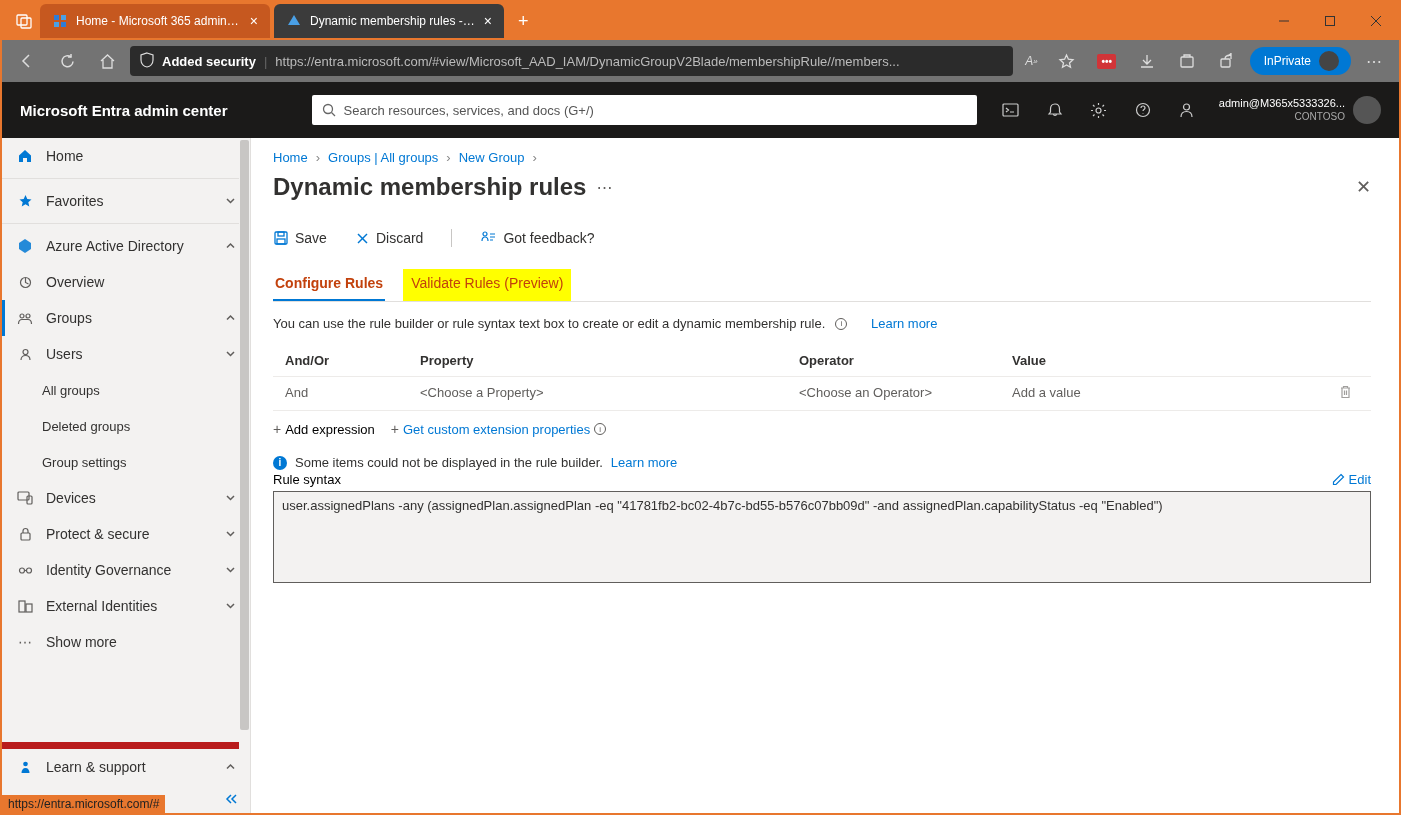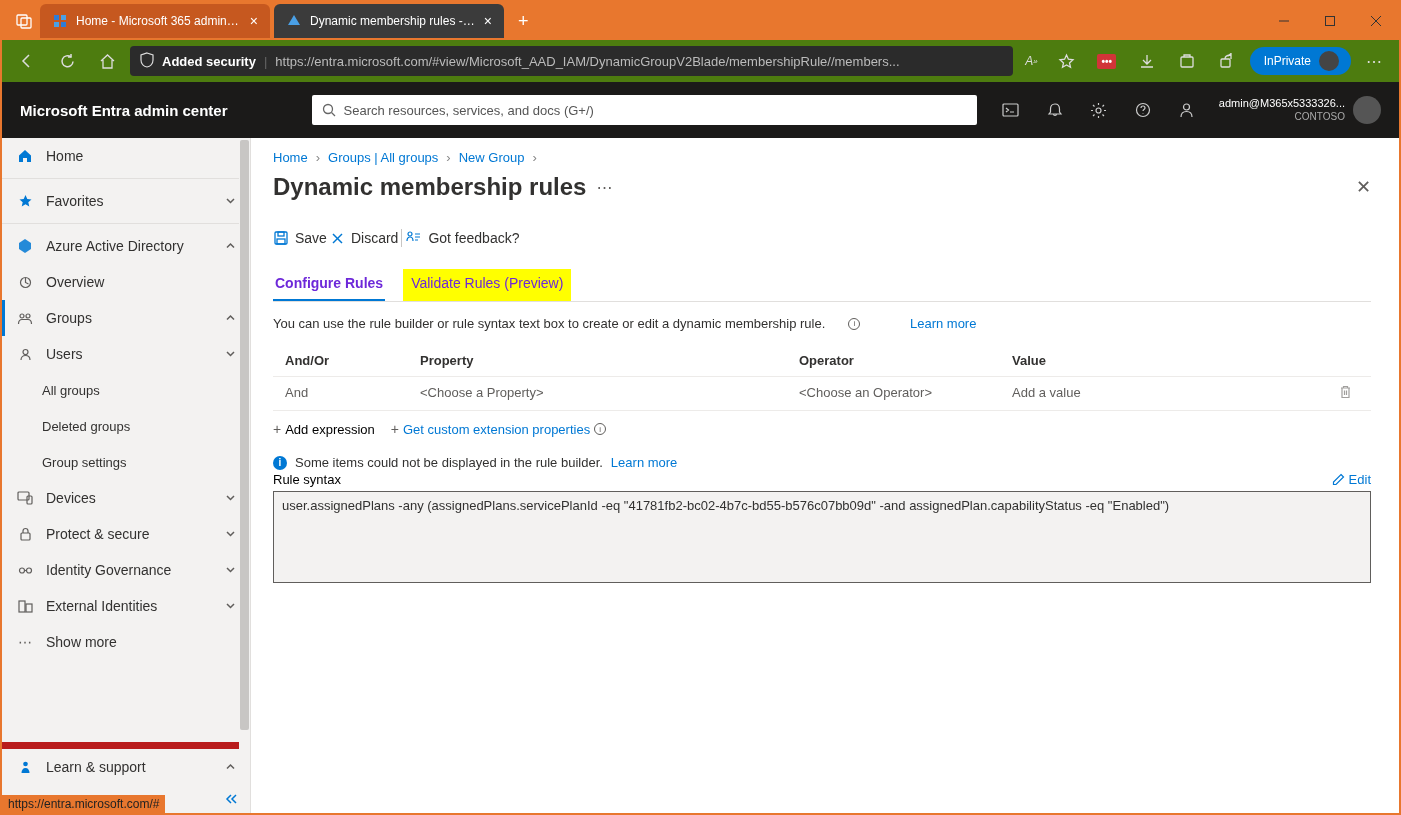--- a/index.html
+++ b/index.html
@@ -11,21 +11,21 @@
 .tab-strip { display: flex; align-items: center; height: 100%; }
 .app-icon { width: 32px; height: 32px; display: flex; align-items: center; justify-content: center; color: #fff; }
 .tab { height: 34px; background: #c6581f; color: #fff; display: flex; align-items: center; padding: 0 12px; font-size: 12px; border-radius: 6px 6px 0 0; margin-right: 4px; max-width: 230px; }
 .tab.active { background: #3b3b3b; }
 .tab .tab-icon { width: 16px; height: 16px; margin-right: 8px; display: inline-flex; align-items: center; justify-content: center; }
 .tab .tab-label { white-space: nowrap; overflow: hidden; text-overflow: ellipsis; flex: 1; }
 .tab .tab-close { margin-left: 8px; font-size: 14px; }
 .new-tab { color: #fff; font-size: 18px; padding: 0 10px; }
 .win-controls { margin-left: auto; display: flex; }
 .win-btn { width: 46px; height: 38px; display: flex; align-items: center; justify-content: center; color: #222; }
-.addr-bar { height: 42px; background: #4d7c0f; display: flex; align-items: center; padding: 0 8px; gap: 6px; }
+.addr-bar { height: 42px; background: #737373; display: flex; align-items: center; padding: 0 8px; gap: 6px; }
 .addr-icon { width: 34px; height: 34px; display: flex; align-items: center; justify-content: center; color: #ddd; }
 .addr-icon.wide { width: auto; padding: 0 6px; }
 .url-box { flex: 1; display: flex; align-items: center; background: #2b2b2b; border-radius: 4px; height: 30px; padding: 0 10px; color: #ccc; font-size: 13px; gap: 8px; }
 .url-box .shield { color: #ddd; }
 .url-box .sec-text { color: #fff; font-weight: 600; }
 .url-box .url-text { color: #bbb; white-space: nowrap; overflow: hidden; text-overflow: ellipsis; }
 .inprivate { background: #0078d4; color: #fff; border-radius: 14px; padding: 4px 12px 4px 14px; font-size: 12px; display: flex; align-items: center; gap: 8px; }
 .inprivate .avatar { width: 20px; height: 20px; border-radius: 50%; background: #444; display: inline-block; }
 .ext-badge { background: #d13438; color: #fff; font-size: 10px; padding: 2px 4px; border-radius: 2px; font-weight: bold; }
 
@@ -58,31 +58,31 @@
 .collapse-toggle { height: 28px; display: flex; align-items: center; justify-content: flex-end; padding-right: 12px; color: #0078d4; }
 
 .content { flex: 1; background: #fff; padding: 12px 28px 0 22px; position: relative; overflow: hidden; }
 .breadcrumbs { font-size: 13px; color: #0078d4; display: flex; align-items: center; gap: 8px; }
 .breadcrumbs .sep { color: #888; }
 .page-title-row { display: flex; align-items: center; margin-top: 8px; }
 .page-title { font-size: 24px; font-weight: 600; color: #323130; }
 .title-menu { margin-left: 10px; color: #605e5c; font-size: 16px; }
 .close-x { margin-left: auto; font-size: 18px; color: #605e5c; cursor: pointer; }
 
-.cmd-bar { display: flex; align-items: center; gap: 3px; margin-top: 28px; font-size: 14px; color: #323130; }
+.cmd-bar { display: flex; align-items: center; gap: 28px; margin-top: 28px; font-size: 14px; color: #323130; }
 .cmd-btn { display: flex; align-items: center; gap: 6px; cursor: pointer; }
 .cmd-btn svg { color: #0078d4; }
 .cmd-divider { width: 1px; height: 18px; background: #c8c6c4; }
 
 .tabs { display: flex; margin-top: 22px; border-bottom: 1px solid #e1dfdd; font-size: 14px; }
-.tab-btn { padding: 6px 2px 8px 2px; cursor: pointer; color: #6d28d9; }
+.tab-btn { padding: 6px 2px 8px 2px; cursor: pointer; color: #c2410c; }
 .tab-btn.active { border-bottom: 2px solid #0078d4; font-weight: 600; }
 .tab-btn.highlight { background: #ffff00; padding-left: 8px; padding-right: 8px; margin-left: 18px; }
 
-.helper { font-size: 13px; color: #323130; margin-top: 14px; display: flex; align-items: center; gap: 23px; }
+.helper { font-size: 13px; color: #323130; margin-top: 14px; display: flex; align-items: center; gap: 10px; }
 .helper .link { color: #0078d4; cursor: pointer; }
 .info-circ { width: 12px; height: 12px; border: 1px solid #605e5c; border-radius: 50%; display: inline-flex; align-items: center; justify-content: center; font-size: 8px; color: #605e5c; }
 
 .rule-table { margin-top: 14px; }
 .rule-header, .rule-row { display: flex; font-size: 13px; padding: 8px 12px; border-bottom: 1px solid #edebe9; }
 .rule-header { color: #323130; font-weight: bold; }
 .rule-row { color: #605e5c; justify-content: space-between; }
 .col-and { width: 135px; }
 .col-prop { width: 379px; }
 .col-op { width: 213px; }
@@ -516,18 +516,18 @@
 
       <div class="rule-syntax-head">
         <span>Rule syntax</span>
         <span class="edit">
           <svg width="13" height="13" viewBox="0 0 13 13" fill="none" stroke="currentColor" stroke-width="1.2">
               <path d="M9 1.5 L11.5 4 L4 11.5 L1.5 11.5 L1.5 9 Z"></path>
             </svg>
           <span>Edit</span>
         </span>
       </div>
-      <div class="syntax-box">user.assignedPlans -any (assignedPlans.servicePlanId -eq "41781fb2-bc02-4b7c-bd55-b576c07bb09d" -and assignedPlan.capabilityStatus -eq "Enabled")</div>
+      <div class="syntax-box">user.assignedPlans -any (assignedPlan.assignedPlan -eq "41781fb2-bc02-4b7c-bd55-b576c07bb09d" -and assignedPlan.capabilityStatus -eq "Enabled")</div>
     </div>
   </div>
 </div>
 
 <div class="status-bar">https://entra.microsoft.com/#</div>
 
 </body></html>

